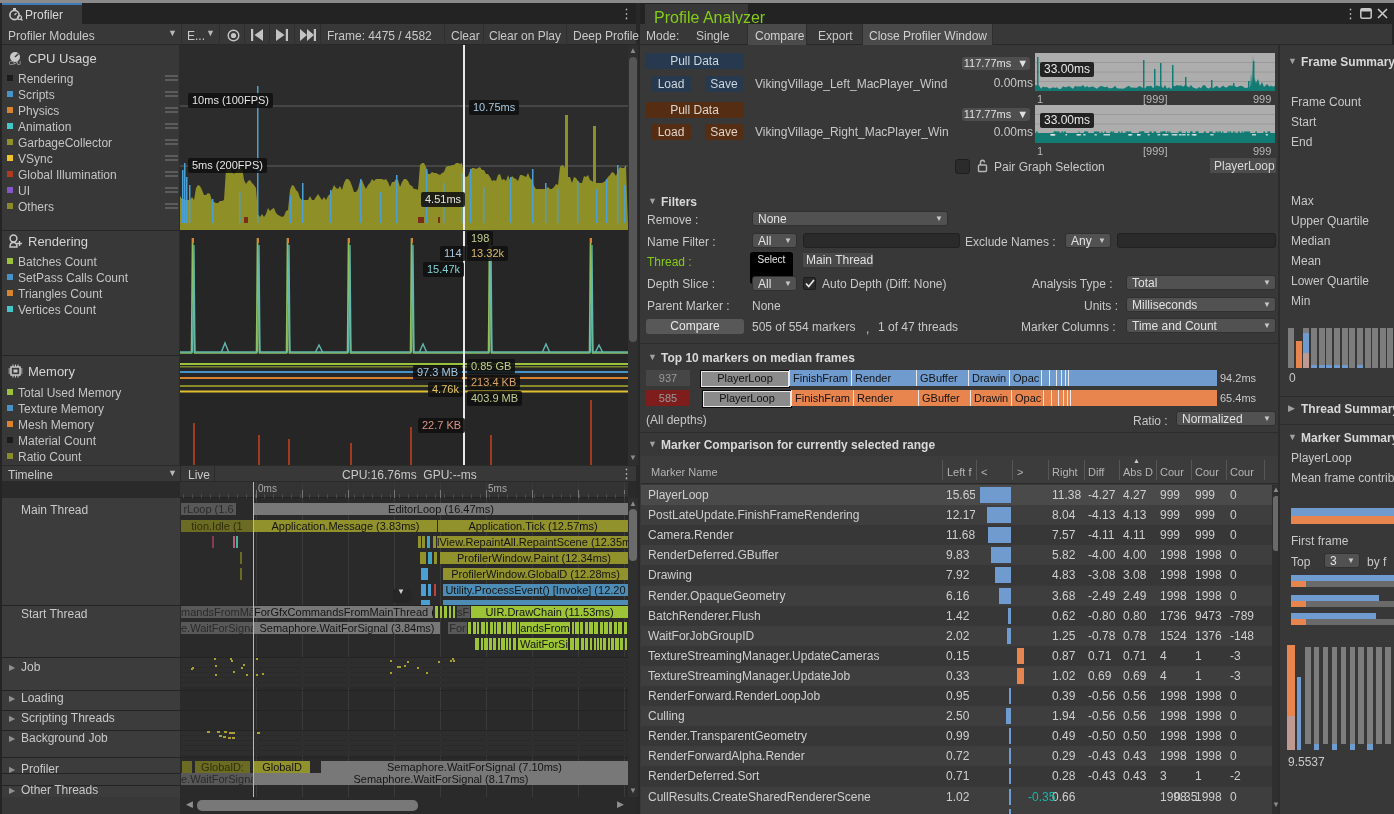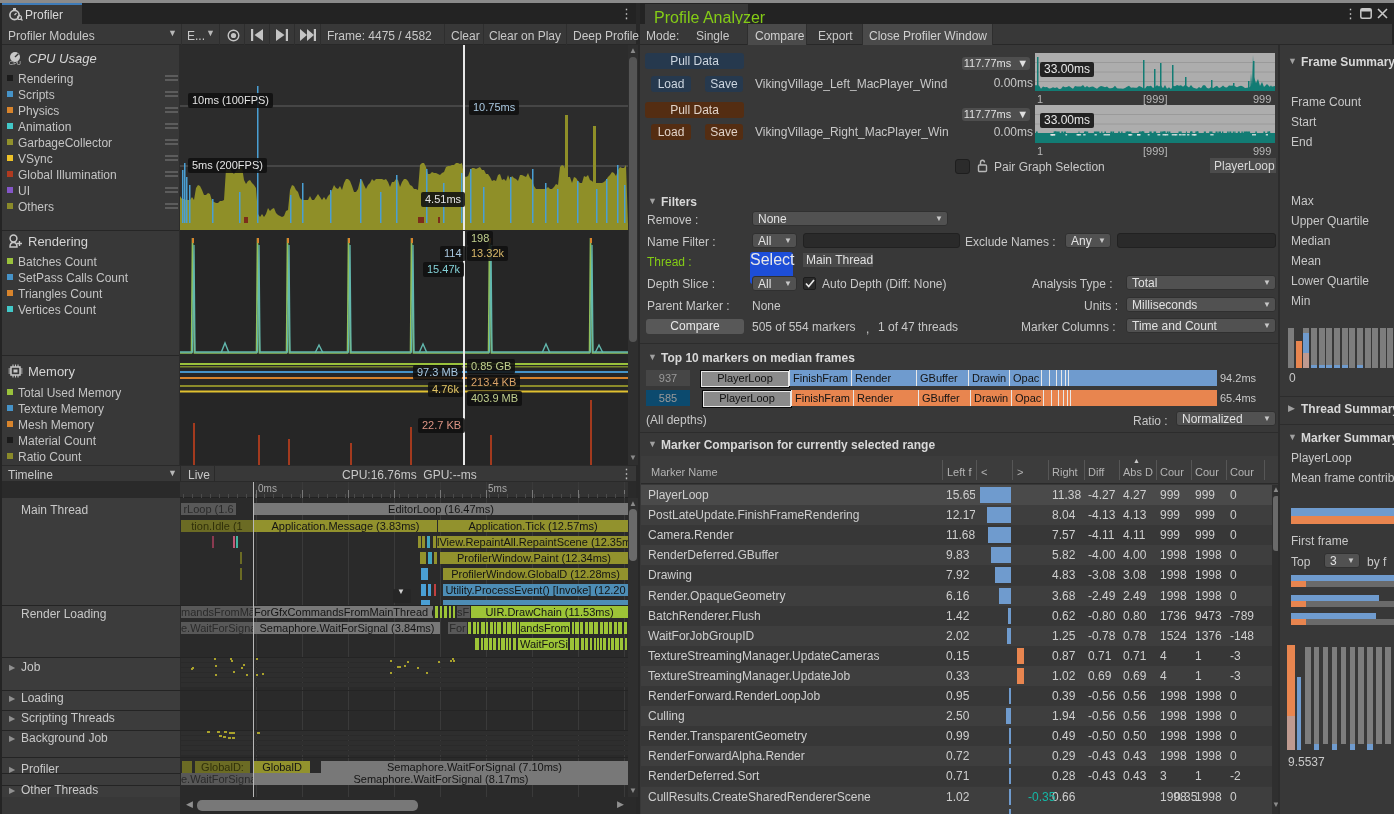--- a/index.html
+++ b/index.html
@@ -84,21 +84,21 @@
 <div class="t" style="left:869px;top:29px;font-size:12px;color:#d0d0d0;">Close Profiler Window</div>
 <div class="a" style="left:2px;top:45px;width:178px;height:420px;background:#383838;"></div>
 <div class="a" style="left:2px;top:230px;width:634px;height:1px;background:#262626;"></div>
 <div class="a" style="left:2px;top:355px;width:634px;height:1px;background:#262626;"></div>
 <div class="a" style="left:179px;top:45px;width:1px;height:420px;background:#2c2c2c;"></div>
 <svg class="a" style="left:8px;top:51px" width="15" height="14" viewBox="0 0 15 14">
 <circle cx="7" cy="6" r="5" fill="#c8c8c8"></circle>
 <path d="M7 6 L10.4 2.8" stroke="#383838" stroke-width="1.4"></path>
 <text x="7" y="13.6" font-size="5.6" fill="#c8c8c8" text-anchor="middle" font-family="Liberation Sans">CPU</text>
 </svg>
-<div class="t" style="left:28px;top:51px;font-size:13px;color:#d4d4d4;font-style:italic;">CPU Usage</div>
+<div class="t" style="left:28px;top:51px;font-size:13px;color:#d4d4d4;">CPU Usage</div>
 <div class="a" style="left:7px;top:75px;width:6px;height:6px;background:#1b1b1b;"></div>
 <div class="t" style="left:18px;top:72px;font-size:12px;color:#c4c4c4;">Rendering</div>
 <div class="a" style="left:165px;top:75px;width:13px;height:2px;background:#5c5c5c;"></div>
 <div class="a" style="left:165px;top:79px;width:13px;height:2px;background:#5c5c5c;"></div>
 <div class="a" style="left:7px;top:91px;width:6px;height:6px;background:#4693c8;"></div>
 <div class="t" style="left:18px;top:88px;font-size:12px;color:#c4c4c4;">Scripts</div>
 <div class="a" style="left:165px;top:91px;width:13px;height:2px;background:#5c5c5c;"></div>
 <div class="a" style="left:165px;top:95px;width:13px;height:2px;background:#5c5c5c;"></div>
 <div class="a" style="left:7px;top:107px;width:6px;height:6px;background:#d8842c;"></div>
 <div class="t" style="left:18px;top:104px;font-size:12px;color:#c4c4c4;">Physics</div>
@@ -338,21 +338,21 @@
 <div class="a" style="left:2px;top:605px;width:634px;height:1px;background:#242424;"></div>
 <div class="a" style="left:2px;top:657px;width:634px;height:1px;background:#242424;"></div>
 <div class="a" style="left:2px;top:690px;width:634px;height:1px;background:#242424;"></div>
 <div class="a" style="left:2px;top:710px;width:634px;height:1px;background:#242424;"></div>
 <div class="a" style="left:2px;top:730px;width:634px;height:1px;background:#242424;"></div>
 <div class="a" style="left:2px;top:757px;width:634px;height:1px;background:#242424;"></div>
 <div class="a" style="left:2px;top:773px;width:634px;height:1px;background:#242424;"></div>
 <div class="a" style="left:2px;top:797px;width:634px;height:1px;background:#242424;"></div>
 <div class="a" style="left:2px;top:785px;width:178px;height:1px;background:#242424;"></div>
 <div class="t" style="left:21px;top:503px;font-size:12px;color:#c8c8c8;">Main Thread</div>
-<div class="t" style="left:21px;top:607px;font-size:12px;color:#c8c8c8;">Render Loading</div>
+<div class="t" style="left:21px;top:607px;font-size:12px;color:#c8c8c8;">Start Thread</div>
 <div class="t" style="left:9px;top:663px;font-size:8px;color:#909090;">▶</div>
 <div class="t" style="left:21px;top:660px;font-size:12px;color:#c8c8c8;">Job</div>
 <div class="t" style="left:9px;top:694px;font-size:8px;color:#909090;">▶</div>
 <div class="t" style="left:21px;top:691px;font-size:12px;color:#c8c8c8;">Loading</div>
 <div class="t" style="left:9px;top:714px;font-size:8px;color:#909090;">▶</div>
 <div class="t" style="left:21px;top:711px;font-size:12px;color:#c8c8c8;">Scripting Threads</div>
 <div class="t" style="left:9px;top:734px;font-size:8px;color:#909090;">▶</div>
 <div class="t" style="left:21px;top:731px;font-size:12px;color:#c8c8c8;">Background Job</div>
 <div class="t" style="left:9px;top:765px;font-size:8px;color:#909090;">▶</div>
 <div class="t" style="left:21px;top:762px;font-size:12px;color:#c8c8c8;">Profiler</div>
@@ -667,21 +667,21 @@
 <div class="a" style="left:752px;top:233px;width:45px;height:15px;background:#515151;border-radius:3px;border:1px solid #303030;"></div>
 <div class="t" style="left:758px;top:234px;font-size:12px;color:#e2e2e2;">All</div>
 <div class="t" style="left:784px;top:236px;font-size:8px;color:#c8c8c8;">▼</div>
 <div class="a" style="left:803px;top:233px;width:157px;height:15px;background:#2a2a2a;border:1px solid #212121;border-radius:3px;"></div>
 <div class="t" style="left:965px;top:235px;font-size:12px;color:#c8c8c8;">Exclude Names :</div>
 <div class="a" style="left:1065px;top:233px;width:46px;height:15px;background:#515151;border-radius:3px;border:1px solid #303030;"></div>
 <div class="t" style="left:1071px;top:234px;font-size:12px;color:#e2e2e2;">Any</div>
 <div class="t" style="left:1098px;top:236px;font-size:8px;color:#c8c8c8;">▼</div>
 <div class="a" style="left:1117px;top:233px;width:159px;height:15px;background:#2a2a2a;border:1px solid #212121;border-radius:3px;"></div>
 <div class="t" style="left:647px;top:255px;font-size:12px;color:#84cc16;">Thread :</div>
-<div class="a" style="left:750px;top:252px;width:43px;height:32px;background:#1d4ed8;border-radius:3px;text-align:center;color:#e8e8e8;font-size:16px;line-height:16px;">Select</div>
+<div class="a" style="left:750px;top:252px;width:43px;height:32px;background:#000000;border-radius:3px;text-align:center;color:#e8e8e8;font-size:10px;line-height:16px;">Select</div>
 <div class="a" style="left:803px;top:253px;width:70px;height:14px;background:#4a4a4a;"></div>
 <div class="t" style="left:806px;top:253px;font-size:12px;color:#e0e0e0;">Main Thread</div>
 <div class="t" style="left:647px;top:277px;font-size:12px;color:#c8c8c8;">Depth Slice :</div>
 <div class="a" style="left:752px;top:276px;width:45px;height:15px;background:#515151;border-radius:3px;border:1px solid #303030;"></div>
 <div class="t" style="left:758px;top:277px;font-size:12px;color:#e2e2e2;">All</div>
 <div class="t" style="left:784px;top:279px;font-size:8px;color:#c8c8c8;">▼</div>
 <div class="a" style="left:803px;top:277px;width:13px;height:13px;background:#2a2a2a;border:1px solid #1c1c1c;border-radius:2px;"></div>
 <svg class="a" style="left:805px;top:279px" width="10" height="9" viewBox="0 0 10 9">
       <path d="M1 4.5 L3.7 7.5 L9 1" fill="none" stroke="#e8e8e8" stroke-width="1.7"></path>
     </svg>
@@ -714,21 +714,21 @@
 <div class="bar" style="left:916px;top:370px;width:51px;height:16px;background:#6f9bce;border-left:1px solid #e8e8e8;color:#141414;font-size:11px;line-height:16px;text-align:left;padding-left:3px;">GBuffer</div>
 <div class="bar" style="left:968px;top:370px;width:40px;height:16px;background:#6f9bce;border-left:1px solid #e8e8e8;color:#141414;font-size:11px;line-height:16px;text-align:left;padding-left:3px;">Drawin</div>
 <div class="bar" style="left:1009px;top:370px;width:31px;height:16px;background:#6f9bce;border-left:1px solid #e8e8e8;color:#141414;font-size:11px;line-height:16px;text-align:left;padding-left:3px;">Opac</div>
 <div class="bar" style="left:1041px;top:370px;width:7px;height:16px;background:#6f9bce;border-left:1px solid #e8e8e8;color:#141414;font-size:11px;line-height:16px;text-align:left;padding-left:3px;"></div>
 <div class="bar" style="left:1049px;top:370px;width:6px;height:16px;background:#6f9bce;border-left:1px solid #e8e8e8;color:#141414;font-size:11px;line-height:16px;text-align:left;padding-left:3px;"></div>
 <div class="bar" style="left:1056px;top:370px;width:4px;height:16px;background:#6f9bce;border-left:1px solid #e8e8e8;color:#141414;font-size:11px;line-height:16px;text-align:left;padding-left:3px;"></div>
 <div class="bar" style="left:1061px;top:370px;width:3px;height:16px;background:#6f9bce;border-left:1px solid #e8e8e8;color:#141414;font-size:11px;line-height:16px;text-align:left;padding-left:3px;"></div>
 <div class="bar" style="left:1065px;top:370px;width:2px;height:16px;background:#6f9bce;border-left:1px solid #e8e8e8;color:#141414;font-size:11px;line-height:16px;text-align:left;padding-left:3px;"></div>
 <div class="bar" style="left:1068px;top:370px;width:148px;height:16px;background:#6f9bce;border-left:1px solid #e8e8e8;"></div>
 <div class="t" style="left:1220px;top:372px;font-size:11px;color:#c8c8c8;">94.2ms</div>
-<div class="a" style="left:646px;top:390px;width:44px;height:16px;background:#0c4a6e;text-align:center;color:#9a9a9a;font-size:11px;line-height:16px;">585</div>
+<div class="a" style="left:646px;top:390px;width:44px;height:16px;background:#7f1d1d;text-align:center;color:#9a9a9a;font-size:11px;line-height:16px;">585</div>
 <div class="bar" style="left:702px;top:390px;width:88px;height:16px;background:#8b8b8b;border:1px solid #0a0a0a;box-shadow:0 0 0 1px #e8e8e8 inset;color:#101010;font-size:11px;line-height:15px;">PlayerLoop</div>
 <div class="bar" style="left:791px;top:390px;width:61px;height:16px;background:#e8854f;border-left:1px solid #e8e8e8;color:#141414;font-size:11px;line-height:16px;text-align:left;padding-left:3px;">FinishFram</div>
 <div class="bar" style="left:853px;top:390px;width:64px;height:16px;background:#e8854f;border-left:1px solid #e8e8e8;color:#141414;font-size:11px;line-height:16px;text-align:left;padding-left:3px;">Render</div>
 <div class="bar" style="left:918px;top:390px;width:51px;height:16px;background:#e8854f;border-left:1px solid #e8e8e8;color:#141414;font-size:11px;line-height:16px;text-align:left;padding-left:3px;">GBuffer</div>
 <div class="bar" style="left:970px;top:390px;width:40px;height:16px;background:#e8854f;border-left:1px solid #e8e8e8;color:#141414;font-size:11px;line-height:16px;text-align:left;padding-left:3px;">Drawin</div>
 <div class="bar" style="left:1011px;top:390px;width:31px;height:16px;background:#e8854f;border-left:1px solid #e8e8e8;color:#141414;font-size:11px;line-height:16px;text-align:left;padding-left:3px;">Opac</div>
 <div class="bar" style="left:1043px;top:390px;width:7px;height:16px;background:#e8854f;border-left:1px solid #e8e8e8;color:#141414;font-size:11px;line-height:16px;text-align:left;padding-left:3px;"></div>
 <div class="bar" style="left:1051px;top:390px;width:6px;height:16px;background:#e8854f;border-left:1px solid #e8e8e8;color:#141414;font-size:11px;line-height:16px;text-align:left;padding-left:3px;"></div>
 <div class="bar" style="left:1058px;top:390px;width:4px;height:16px;background:#e8854f;border-left:1px solid #e8e8e8;color:#141414;font-size:11px;line-height:16px;text-align:left;padding-left:3px;"></div>
 <div class="bar" style="left:1063px;top:390px;width:3px;height:16px;background:#e8854f;border-left:1px solid #e8e8e8;color:#141414;font-size:11px;line-height:16px;text-align:left;padding-left:3px;"></div>

